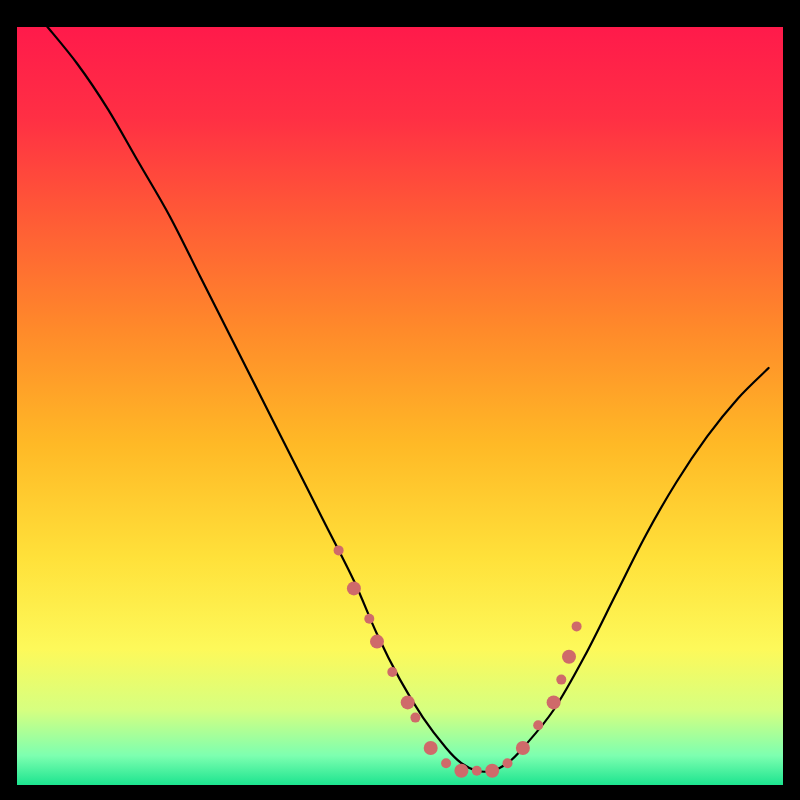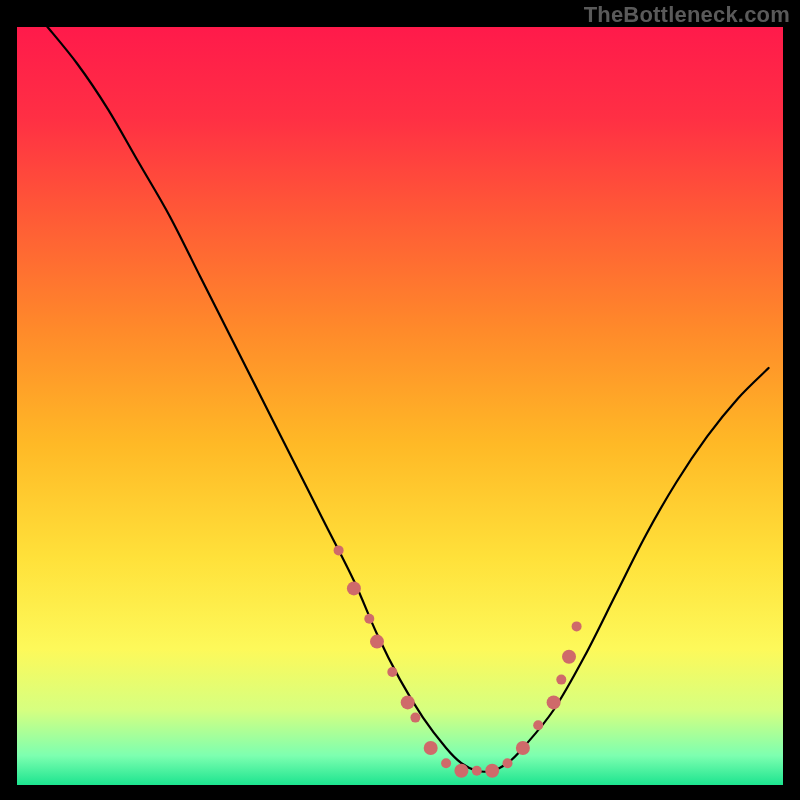--- a/index.html
+++ b/index.html
@@ -24,21 +24,20 @@
     font-weight: 600;
     color: #5a5a5a;
     letter-spacing: 0.2px;
   }
   svg { display: block; }
 </style>
 </head>
 <body>
 
 <div class="stage">
-  <div class="watermark">TheBottleneck.com</div>
 
   <svg id="chart-svg" width="800" height="800" viewBox="0 0 800 800">
     <defs>
       <linearGradient id="bg-grad" x1="0" y1="0" x2="0" y2="1">
           <stop offset="0%" stop-color="#ff1a4b"></stop>
           <stop offset="12%" stop-color="#ff2f44"></stop>
           <stop offset="25%" stop-color="#ff5a36"></stop>
           <stop offset="40%" stop-color="#ff8a2a"></stop>
           <stop offset="55.00000000000001%" stop-color="#ffb926"></stop>
           <stop offset="70%" stop-color="#ffe13a"></stop>

